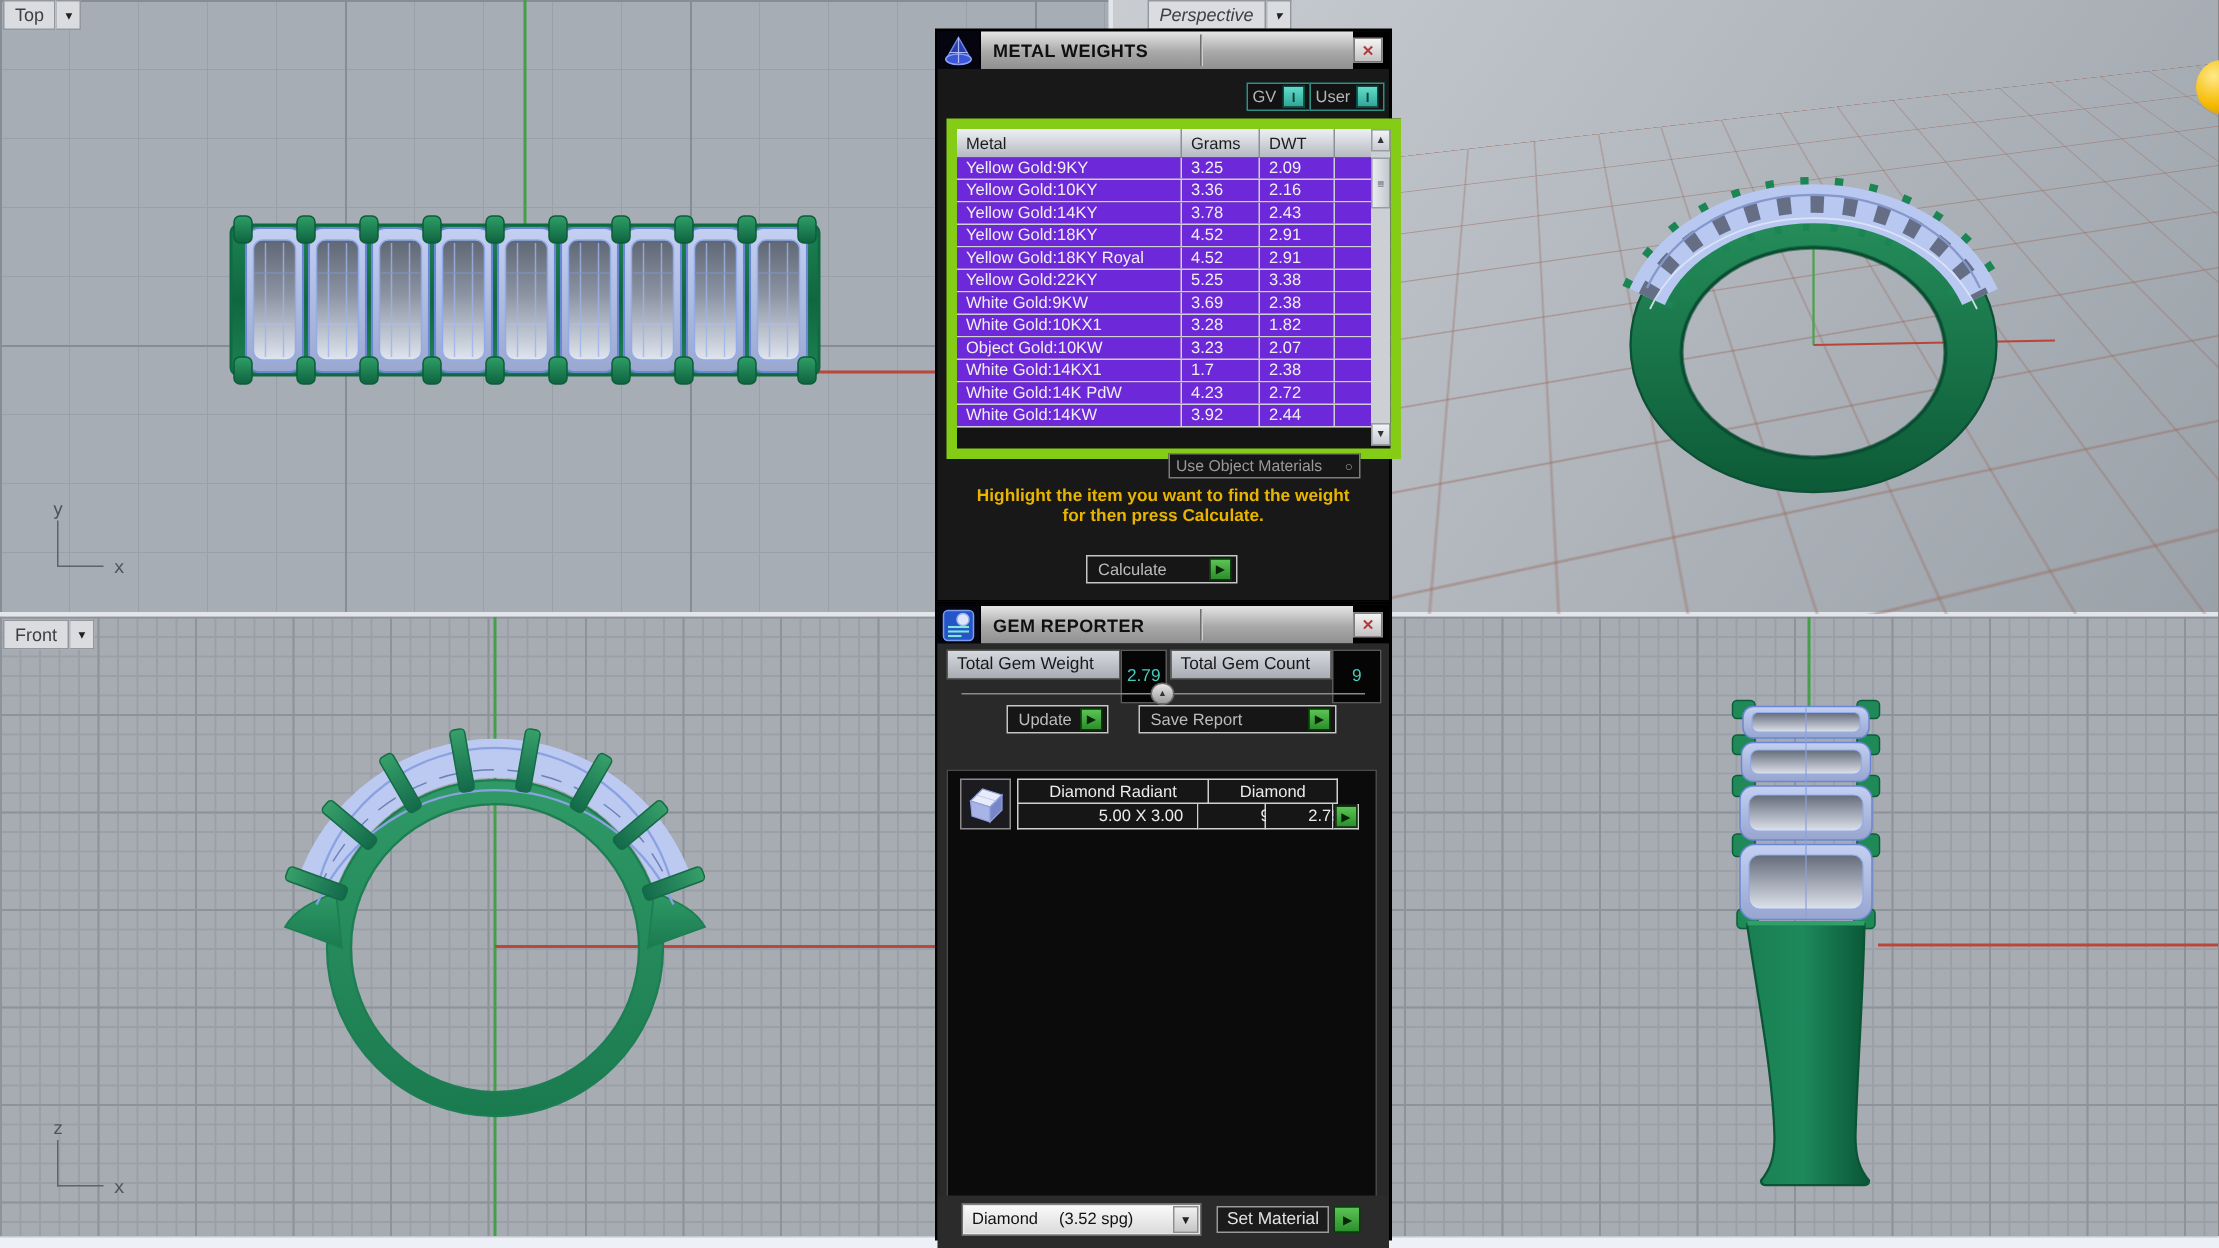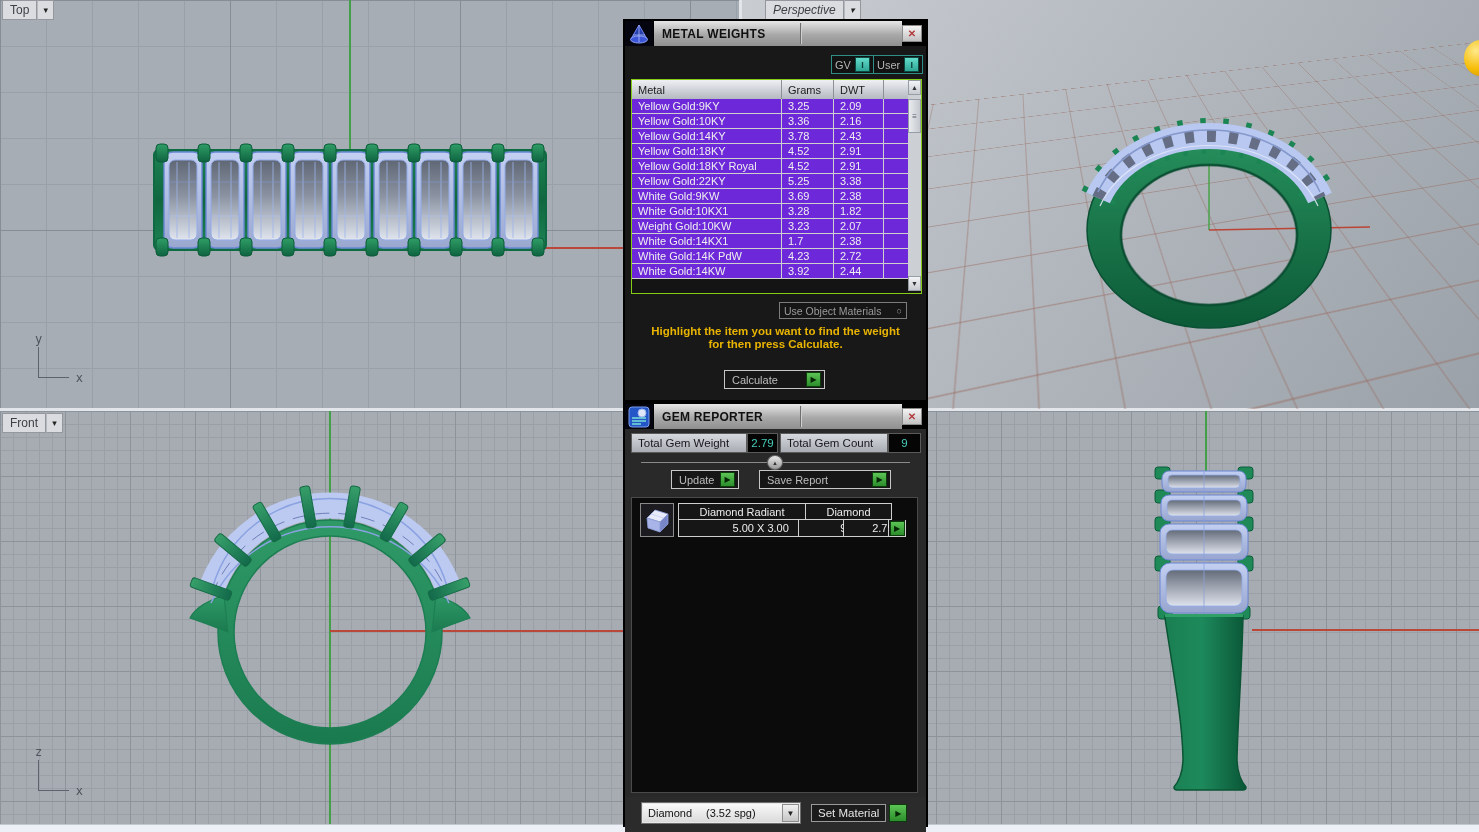--- a/index.html
+++ b/index.html
@@ -52,21 +52,21 @@
     border:1px solid #8a8a8a;color:#b23a3a;font-size:10px;font-weight:bold;display:flex;align-items:center;justify-content:center;}
 
   
   .mw-lib{position:absolute;left:0;top:33px;width:100%;height:22px;}
   .lib-text{position:absolute;left:18px;top:4px;font-size:11px;color:#a2a2a2;margin-top:36px;}
   .lib-btn{position:absolute;top:1px;height:17px;display:flex;align-items:center;gap:4px;padding:0 3px;
     border:1px solid #2f8f84;background:#121212;color:#b4b4b4;font-size:11px;}
   .ind{width:13px;height:13px;background:linear-gradient(#63dcca,#2fa596);border:1px solid #0b4a43;
     display:flex;align-items:center;justify-content:center;font-size:9px;font-weight:bold;color:#083f38;}
 
-  .mw-table{position:absolute;left:6px;top:58px;width:289px;height:213px;background:#141414;border:1px solid #84cc16;overflow:hidden;}
+  .mw-table{position:absolute;left:6px;top:58px;width:289px;height:213px;background:#141414;border:7px solid #84cc16;overflow:hidden;}
   .mw-thead{display:flex;height:19px;background:linear-gradient(#eef0f4,#b4b8c0);font-size:11px;color:#1c1c1c;}
   .mw-thead>div{display:flex;align-items:center;padding-left:6px;border-right:1px solid #8b8f96;box-sizing:border-box;}
   .c-metal{width:150px;}.c-grams{width:52px;}.c-dwt{width:50px;}.c-fill{flex:1;border-right:none!important;}
   .mw-body{position:relative;height:194px;overflow:hidden;}
   .mw-row{display:flex;height:15px;background:#6d28d9;color:#efefef;font-size:11px;border-bottom:1px solid #cfcfcf;box-sizing:border-box;}
   .mw-row>div{display:flex;align-items:center;padding-left:6px;border-right:1px solid #cfcfcf;box-sizing:border-box;white-space:nowrap;overflow:hidden;}
   .mw-scroll{position:absolute;right:0;top:0;width:13px;height:211px;background:#ccd0d5;display:flex;flex-direction:column;z-index:3;}
   .sb-btn{height:15px;background:linear-gradient(#f3f4f6,#c7cad0);border:1px solid #979da5;font-size:7px;color:#30343a;
     display:flex;align-items:center;justify-content:center;box-sizing:border-box;}
   .sb-thumb{height:34px;margin-top:4px;background:linear-gradient(90deg,#e9ebee,#c4c8ce);border:1px solid #979da5;
@@ -82,29 +82,29 @@
   .act-btn{display:flex;align-items:center;justify-content:space-between;border:1px solid #c6c6c6;background:#161616;
     color:#bcbcbc;font-size:11px;padding:0 3px 0 7px;box-sizing:border-box;}
   .g-arrow{width:13px;height:13px;background:linear-gradient(#5cc455,#2c8e2c);border:1px solid #0c3c0c;color:#062606;
     font-size:8px;display:flex;align-items:center;justify-content:center;}
   .calc-btn{position:absolute;left:99px;top:349px;width:101px;height:19px;}
 
   
   .gr-body{position:absolute;left:0;top:25px;right:0;bottom:0;background:#292929;}
   .tot-label{position:absolute;top:4px;height:20px;background:linear-gradient(#d6d9de,#a9acb2);border:1px solid #5a5a5a;
     box-sizing:border-box;display:flex;align-items:center;padding-left:6px;font-size:11.5px;color:#17171c;white-space:nowrap;}
-  .tot-val{position:absolute;top:4px;height:20px;background:#050505;border:1px solid #5a5a5a;box-sizing:border-box;
+  .tot-val{position:absolute;top:4px;height:36px;background:#050505;border:1px solid #5a5a5a;box-sizing:border-box;
     display:flex;align-items:center;justify-content:center;font-size:11.5px;color:#45cdb9;}
   .gr-sep{position:absolute;left:16px;right:16px;top:33px;height:1px;background:#8a8a8a;}
   .gr-knob{position:absolute;left:142px;top:26px;width:16px;height:15px;border-radius:50%;
     background:linear-gradient(#e8e8e8,#9a9a9a);border:1px solid #666;display:flex;align-items:center;justify-content:center;
     font-size:6px;color:#333;box-sizing:border-box;}
   .upd-btn{position:absolute;left:46px;top:41px;width:68px;height:19px;}
   .save-btn{position:absolute;left:134px;top:41px;width:132px;height:19px;}
-  .gem-list{position:absolute;left:6px;top:68px;width:287px;height:296px;background:#0b0b0b;border:1px solid #4a4a4a;box-sizing:border-box;}
+  .gem-list{position:absolute;left:6px;top:84px;width:287px;height:296px;background:#0b0b0b;border:1px solid #4a4a4a;box-sizing:border-box;}
   .gem-thumb{position:absolute;left:8px;top:5px;width:34px;height:34px;background:#1c1c20;border:1px solid #8a8a8a;box-sizing:border-box;}
   .gem-grid{position:absolute;left:46px;top:5px;width:228px;font-size:11px;color:#ececec;}
   .gem-grid .gr-row{display:flex;height:17px;}
   .gem-grid .cell{border:1px solid #cfcfcf;border-left:none;display:flex;align-items:center;justify-content:center;
     background:#161616;box-sizing:border-box;white-space:nowrap;}
   .gem-grid .cell.first{border-left:1px solid #cfcfcf;}
   .gem-grid .gr-row+.gr-row .cell{border-top:none;padding-left:44px;}
   .gem-btn-cell{width:18px;display:flex;align-items:center;justify-content:center;background:#161616;
     border:1px solid #cfcfcf;border-left:none;border-top:none;box-sizing:border-box;}
   .gr-bottom{position:absolute;left:0;right:0;top:368px;height:53px;background:#2b2b2b;}
@@ -413,21 +413,21 @@
             <div class="c-dwt">2.38</div>
             <div class="c-fill"></div>
           </div>
         <div class="mw-row">
             <div class="c-metal">White Gold:10KX1</div>
             <div class="c-grams">3.28</div>
             <div class="c-dwt">1.82</div>
             <div class="c-fill"></div>
           </div>
         <div class="mw-row">
-            <div class="c-metal">Weight Gold:10KW</div>
+            <div class="c-metal">Object Gold:10KW</div>
             <div class="c-grams">3.23</div>
             <div class="c-dwt">2.07</div>
             <div class="c-fill"></div>
           </div>
         <div class="mw-row">
             <div class="c-metal">White Gold:14KX1</div>
             <div class="c-grams">1.7</div>
             <div class="c-dwt">2.38</div>
             <div class="c-fill"></div>
           </div>

